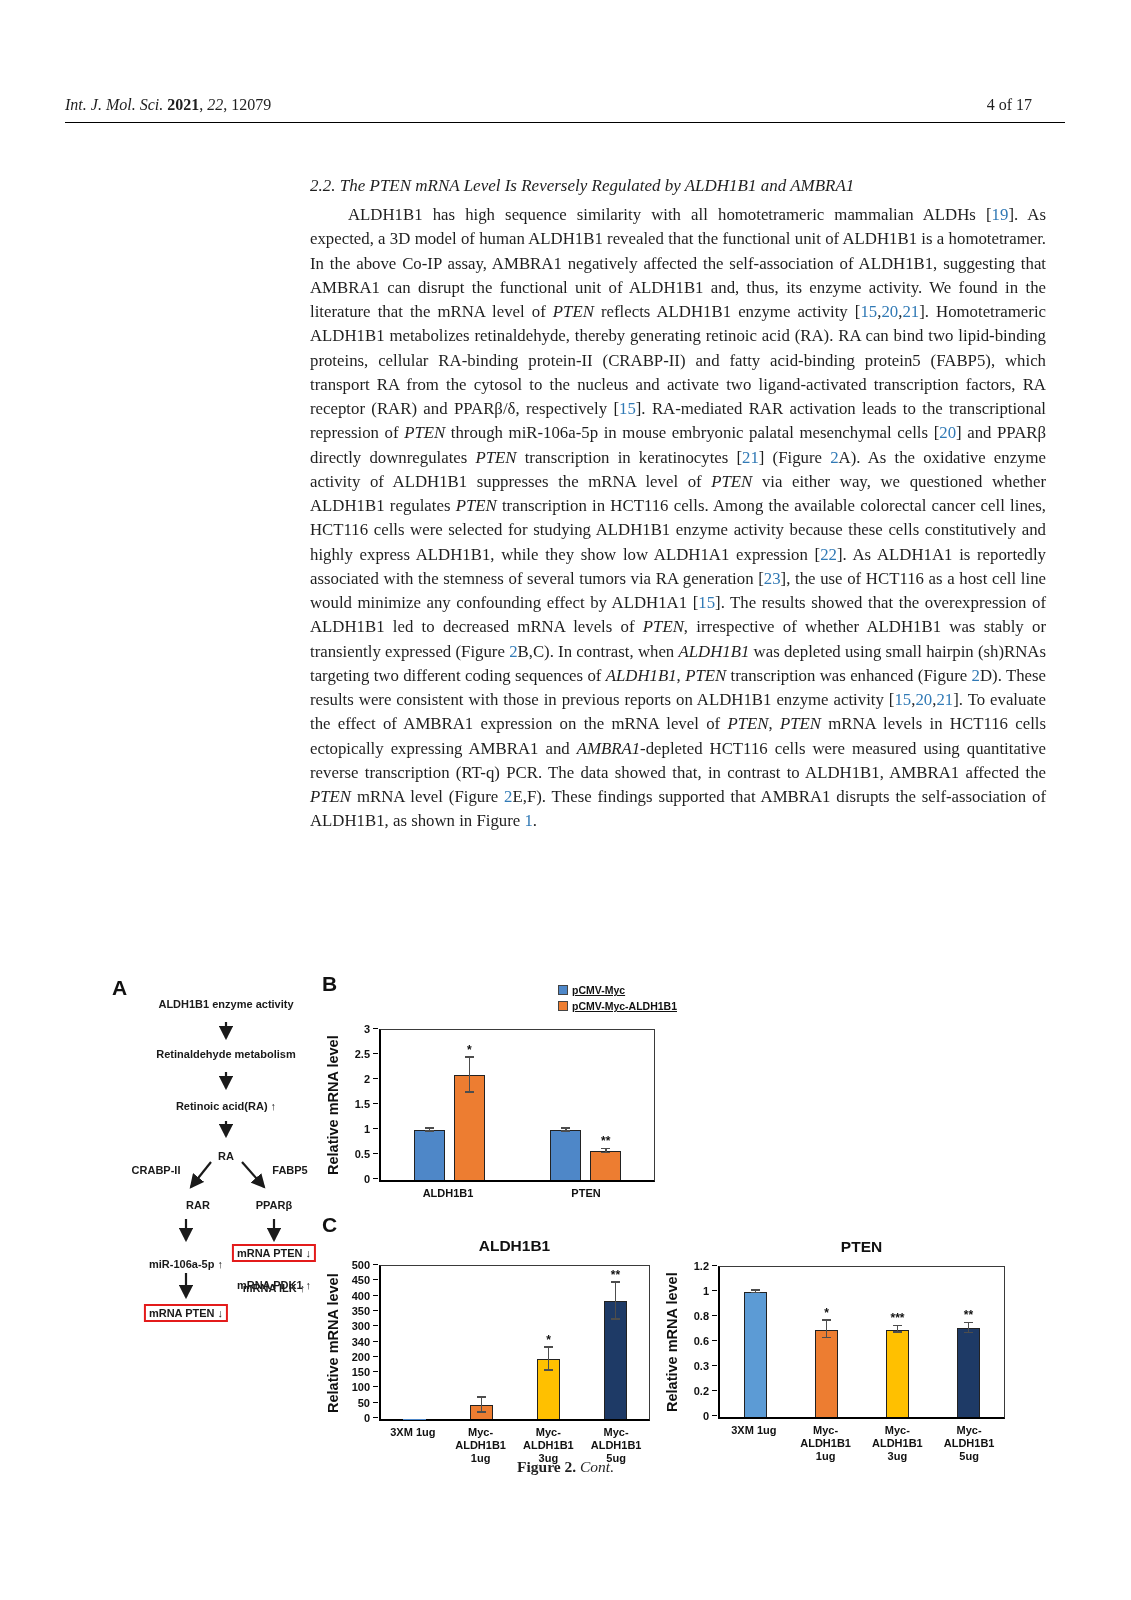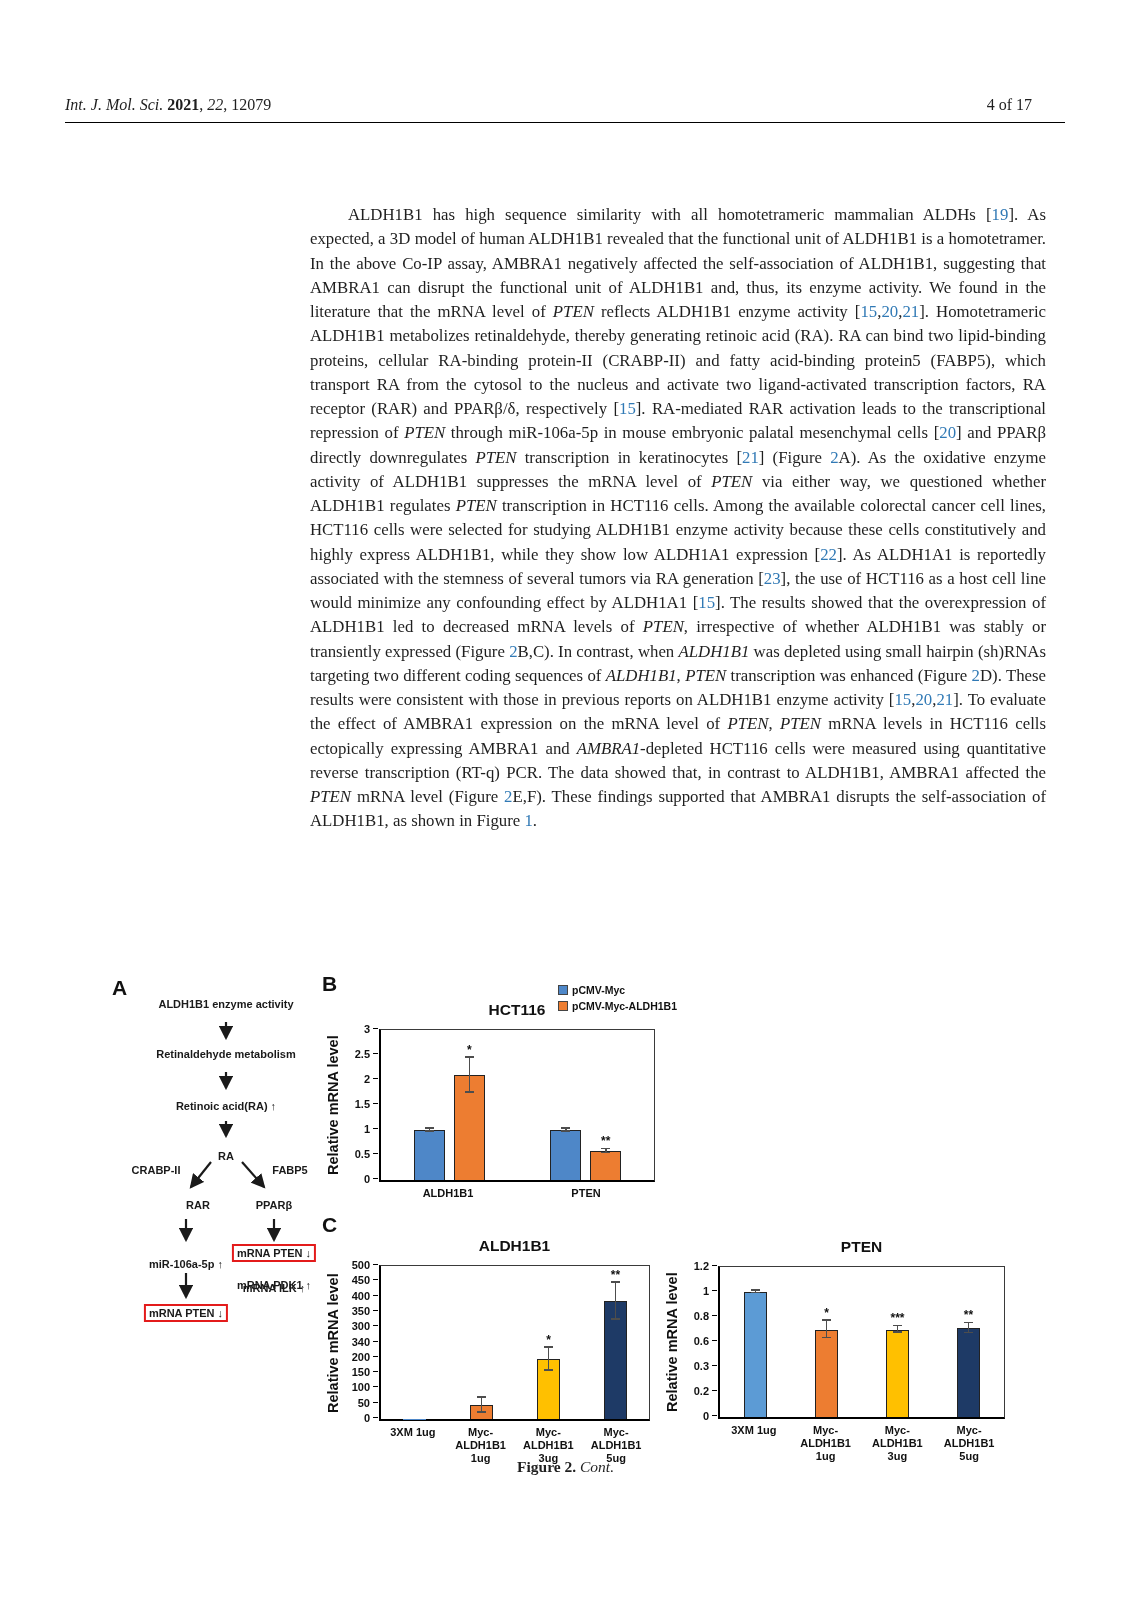--- a/index.html
+++ b/index.html
@@ -27,21 +27,21 @@
   
   .chart{position:absolute;display:grid;grid-template-rows:34px auto auto;grid-template-columns:20px 34px 1fr;
          font-family:"Liberation Sans",sans-serif;color:#111;}
   .chartB{left:325px;top:995px;width:330px;}
   .chartCL{left:325px;top:1231px;width:325px;}
   .chartCR{left:664px;top:1232px;width:341px;}
   .chart-title{grid-area:1/3/2/4;text-align:center;font-weight:bold;font-size:15.5px;padding-top:6px;}
   .chart-legend{position:absolute;left:233px;top:-13px;z-index:2;white-space:nowrap;}
   .lrow{display:flex;align-items:center;gap:4px;height:16px;}
   .lsq{width:8px;height:8px;border:1px solid #444;display:inline-block;flex:0 0 auto;}
-  .lrow span{font-weight:bold;font-size:10.5px;}
+  .lrow span{font-weight:bold;font-size:10.5px;text-decoration:underline;}
   .ylabel{grid-area:2/1/3/2;writing-mode:vertical-rl;transform:rotate(180deg);text-align:center;
           font-weight:bold;font-size:14.5px;}
   .yticks{grid-area:2/2/3/3;position:relative;}
   .ytick{position:absolute;right:9px;font-weight:bold;font-size:11px;line-height:12px;}
   .ymark{position:absolute;right:1px;width:5px;height:1px;background:#000;}
   .plot{grid-area:2/3/3/4;position:relative;border:1px solid #3a3a3a;border-left:2px solid #000;border-bottom:2px solid #000;}
   .groups{position:absolute;left:0;right:0;top:0;bottom:0;display:flex;align-items:flex-end;}
   .bargroup{flex:1;display:flex;justify-content:center;align-items:flex-end;}
   .bar{position:relative;box-sizing:border-box;border:1px solid #222;border-bottom:none;}
   .ebar{position:absolute;width:1.5px;left:calc(50% - .75px);background:#4d4d4d;}
@@ -55,20 +55,21 @@
 </style>
 </head>
 <body>
 
 <div class="page">
 
   <div class="pheader-left"><span class="seg-i">Int. J. Mol. Sci. </span><span class="seg-b">2021</span><span class="seg-p">, </span><span class="seg-i">22</span><span class="seg-p">, 12079</span></div>
   <div class="pheader-right">4 of 17</div>
   <hr class="rule">
 
+  <h2 class="heading">2.2. The PTEN mRNA Level Is Reversely Regulated by ALDH1B1 and AMBRA1</h2>
 
   <p class="body"><span class="seg-p">ALDH1B1 has high sequence similarity with all homotetrameric mammalian ALDHs [</span><span class="seg-a">19</span><span class="seg-p">]. As expected, a 3D model of human ALDH1B1 revealed that the functional unit of ALDH1B1 is a homotetramer. In the above Co-IP assay, AMBRA1 negatively affected the self-association of ALDH1B1, suggesting that AMBRA1 can disrupt the functional unit of ALDH1B1 and, thus, its enzyme activity. We found in the literature that the mRNA level of </span><span class="seg-i">PTEN</span><span class="seg-p"> reflects ALDH1B1 enzyme activity [</span><span class="seg-a">15</span><span class="seg-p">,</span><span class="seg-a">20</span><span class="seg-p">,</span><span class="seg-a">21</span><span class="seg-p">]. Homotetrameric ALDH1B1 metabolizes retinaldehyde, thereby generating retinoic acid (RA). RA can bind two lipid-binding proteins, cellular RA-binding protein-II (CRABP-II) and fatty acid-binding protein5 (FABP5), which transport RA from the cytosol to the nucleus and activate two ligand-activated transcription factors, RA receptor (RAR) and PPARβ/δ, respectively [</span><span class="seg-a">15</span><span class="seg-p">]. RA-mediated RAR activation leads to the transcriptional repression of </span><span class="seg-i">PTEN</span><span class="seg-p"> through miR-106a-5p in mouse embryonic palatal mesenchymal cells [</span><span class="seg-a">20</span><span class="seg-p">] and PPARβ directly downregulates </span><span class="seg-i">PTEN</span><span class="seg-p"> transcription in keratinocytes [</span><span class="seg-a">21</span><span class="seg-p">] (Figure </span><span class="seg-a">2</span><span class="seg-p">A). As the oxidative enzyme activity of ALDH1B1 suppresses the mRNA level of </span><span class="seg-i">PTEN</span><span class="seg-p"> via either way, we questioned whether ALDH1B1 regulates </span><span class="seg-i">PTEN</span><span class="seg-p"> transcription in HCT116 cells. Among the available colorectal cancer cell lines, HCT116 cells were selected for studying ALDH1B1 enzyme activity because these cells constitutively and highly express ALDH1B1, while they show low ALDH1A1 expression [</span><span class="seg-a">22</span><span class="seg-p">]. As ALDH1A1 is reportedly associated with the stemness of several tumors via RA generation [</span><span class="seg-a">23</span><span class="seg-p">], the use of HCT116 as a host cell line would minimize any confounding effect by ALDH1A1 [</span><span class="seg-a">15</span><span class="seg-p">]. The results showed that the overexpression of ALDH1B1 led to decreased mRNA levels of </span><span class="seg-i">PTEN</span><span class="seg-p">, irrespective of whether ALDH1B1 was stably or transiently expressed (Figure </span><span class="seg-a">2</span><span class="seg-p">B,C). In contrast, when </span><span class="seg-i">ALDH1B1</span><span class="seg-p"> was depleted using small hairpin (sh)RNAs targeting two different coding sequences of </span><span class="seg-i">ALDH1B1</span><span class="seg-p">, </span><span class="seg-i">PTEN</span><span class="seg-p"> transcription was enhanced (Figure </span><span class="seg-a">2</span><span class="seg-p">D). These results were consistent with those in previous reports on ALDH1B1 enzyme activity [</span><span class="seg-a">15</span><span class="seg-p">,</span><span class="seg-a">20</span><span class="seg-p">,</span><span class="seg-a">21</span><span class="seg-p">]. To evaluate the effect of AMBRA1 expression on the mRNA level of </span><span class="seg-i">PTEN</span><span class="seg-p">, </span><span class="seg-i">PTEN</span><span class="seg-p"> mRNA levels in HCT116 cells ectopically expressing AMBRA1 and </span><span class="seg-i">AMBRA1</span><span class="seg-p">-depleted HCT116 cells were measured using quantitative reverse transcription (RT-q) PCR. The data showed that, in contrast to ALDH1B1, AMBRA1 affected the </span><span class="seg-i">PTEN</span><span class="seg-p"> mRNA level (Figure </span><span class="seg-a">2</span><span class="seg-p">E,F). These findings supported that AMBRA1 disrupts the self-association of ALDH1B1, as shown in Figure </span><span class="seg-a">1</span><span class="seg-p">.</span></p>
 
   <div class="panelA">
     <div class="plabel" style="left:12px;top:4px;">A</div>
     <svg class="parrows" width="230" height="385" viewBox="0 0 230 385">
       <defs>
         <marker id="ah" viewBox="0 0 10 10" refX="8.5" refY="5" markerWidth="6.5" markerHeight="6.5" orient="auto">
           <path d="M0,0 L10,5 L0,10 z" fill="#1a1a1a"></path>
         </marker>
@@ -94,21 +95,20 @@
     <div class="anode" style="left:174px;top:227px;">PPARβ</div>
     <div class="anode" style="left:86px;top:286px;">miR-106a-5p ↑</div>
     <div class="anode redbox" style="left:174px;top:272px;">mRNA PTEN ↓</div>
     <div class="anode" style="left:174px;top:297px;margin-top:10px;">mRNA PDK1 ↑</div>
     <div class="anode" style="left:174px;top:310px;">mRNA ILK ↑</div>
     <div class="anode redbox" style="left:86px;top:332px;">mRNA PTEN ↓</div>
   </div>
 
   <div class="plabel" style="left:322px;top:972px;">B</div>
   <div class="chart chartB">
-    <div class="chart-title">HCT116</div>
     <div class="chart-legend">
         <div class="lrow">
           <i class="lsq" style="background: rgb(78, 135, 200);"></i>
           <span>pCMV-Myc</span>
         </div>
         <div class="lrow">
           <i class="lsq" style="background: rgb(237, 125, 49);"></i>
           <span>pCMV-Myc-ALDH1B1</span>
         </div>
       </div>

